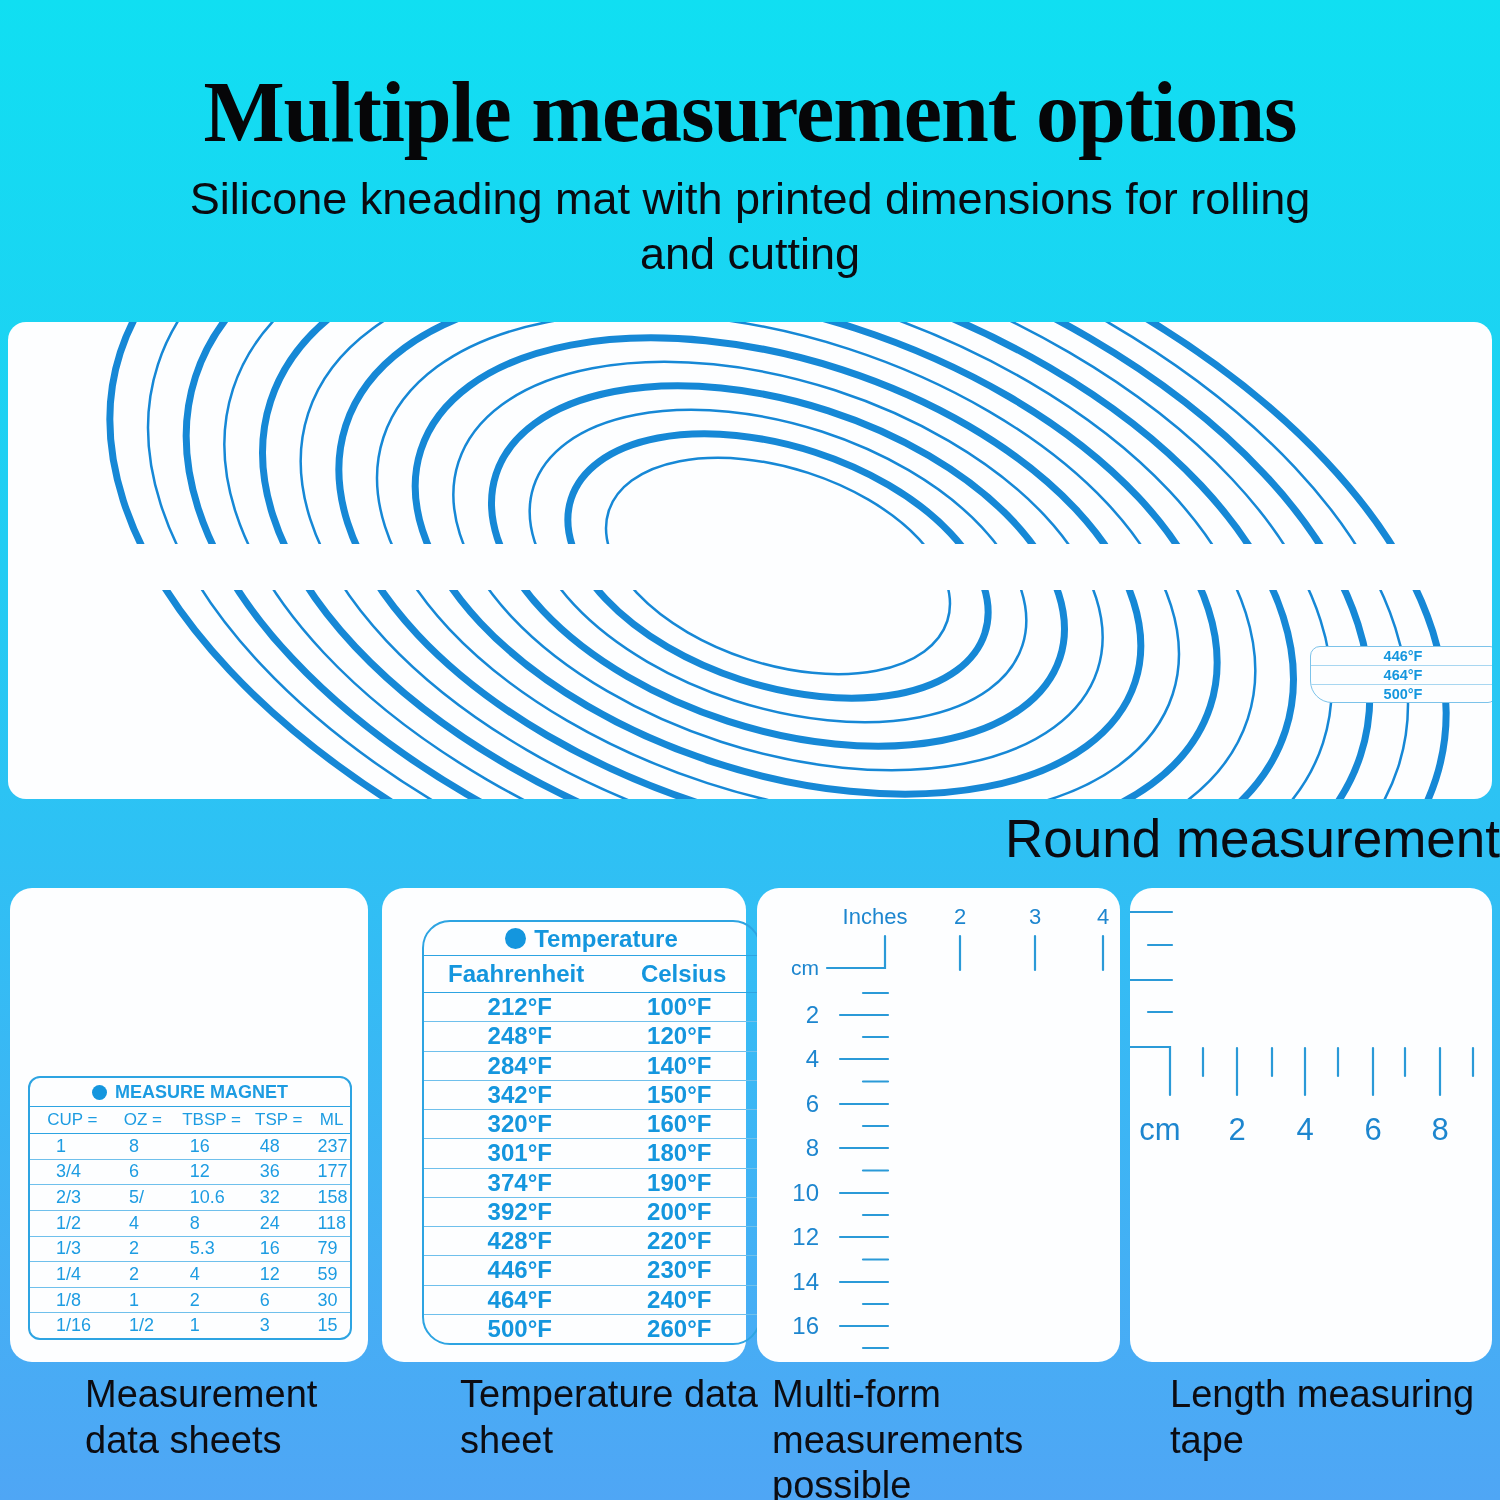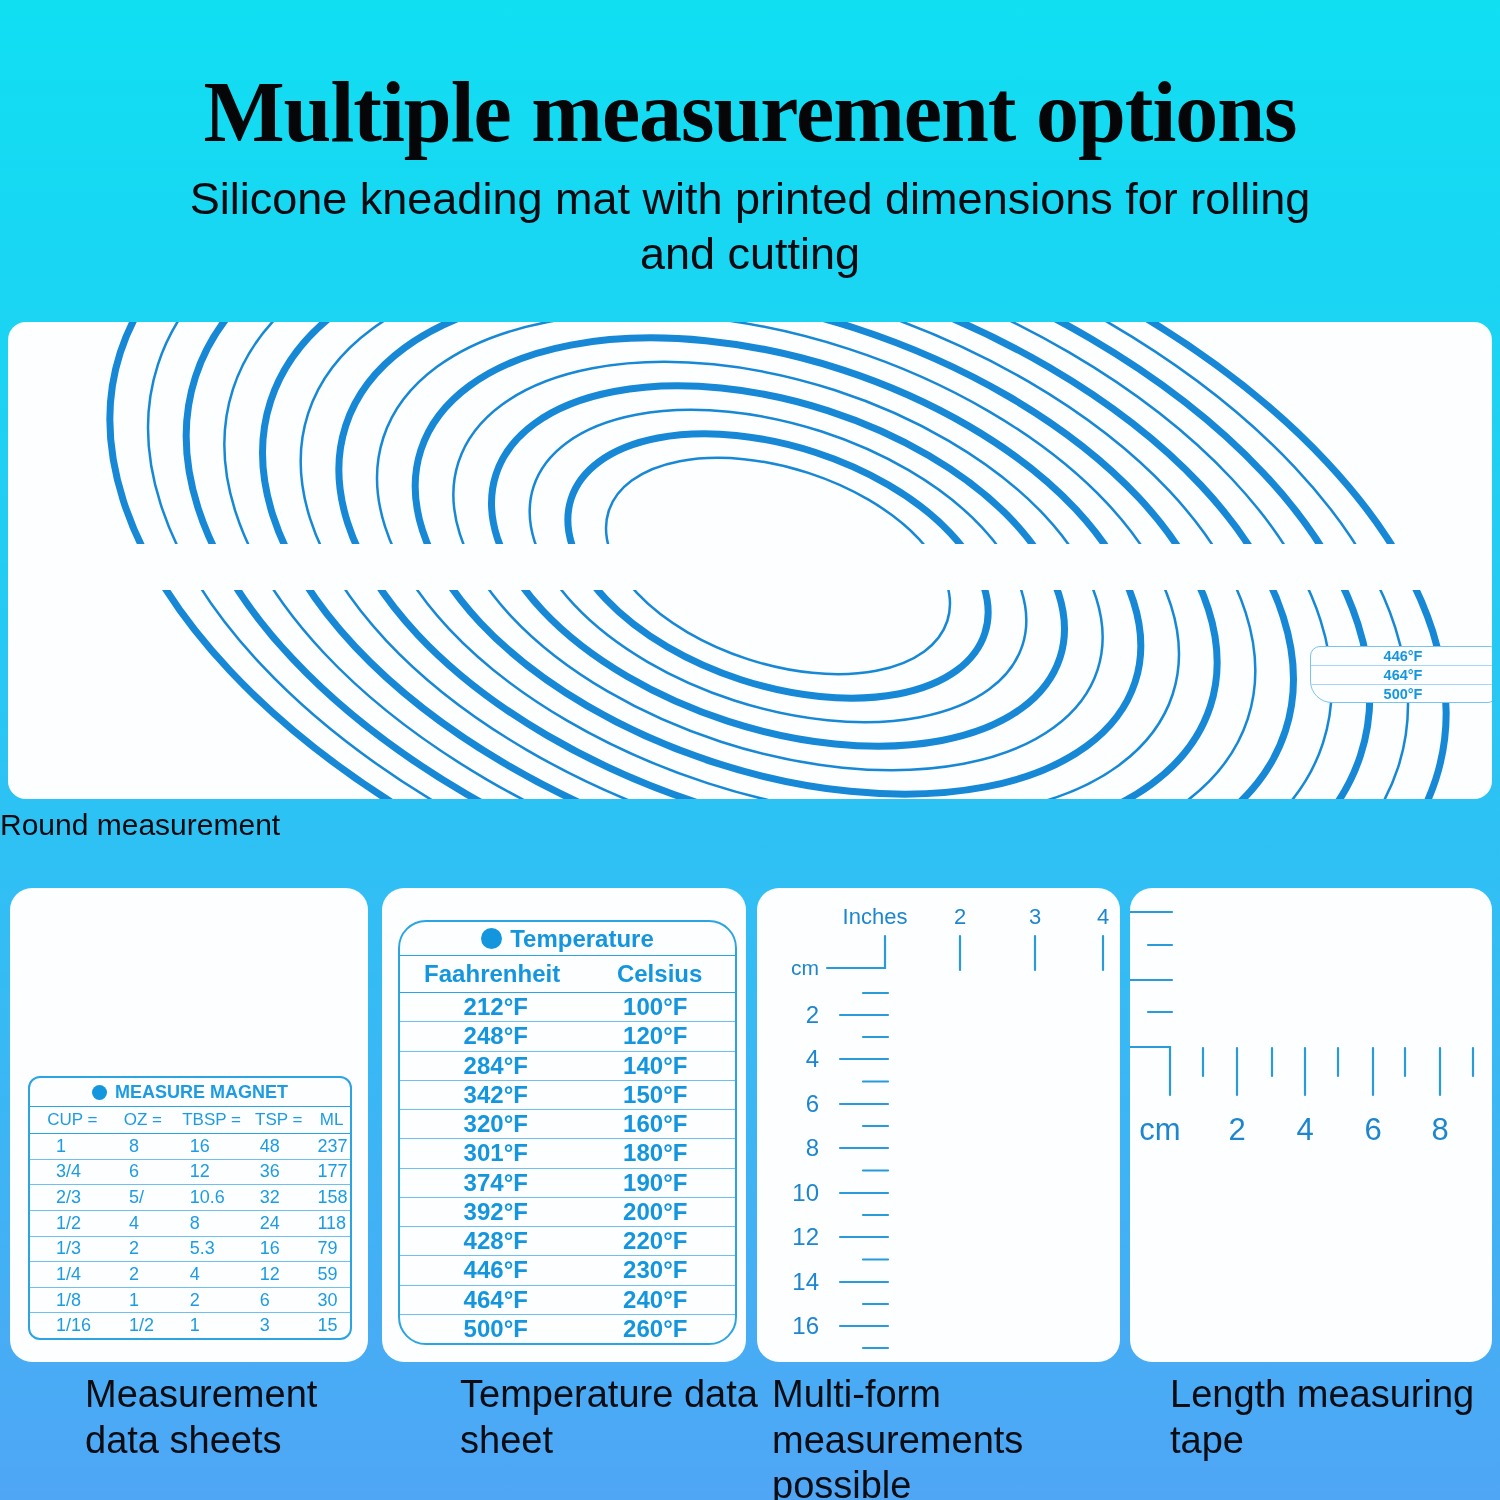--- a/index.html
+++ b/index.html
@@ -11,31 +11,31 @@
   .subtitle{position:absolute;top:172px;left:150px;width:1200px;text-align:center;
     font-size:45px;font-weight:500;line-height:1.22;color:#0a0a10;}
   .mat{position:absolute;left:8px;top:322px;width:1484px;height:477px;background:#fdfeff;
     border-radius:18px;overflow:hidden;}
   .mat svg{position:absolute;left:0;top:0;width:100%;height:100%;}
   .temp-tag{position:absolute;left:1302px;top:324px;width:186px;height:57px;background:#fdfeff;
     border:1.5px solid #7cc3ea;border-radius:10px 6px 8px 22px;box-sizing:border-box;overflow:hidden;}
   .tag-row{height:18px;line-height:18px;text-align:center;font-size:14.5px;font-weight:700;color:#1496de;
     border-bottom:1px solid #a8d7f1;}
   .tag-row:last-child{border-bottom:none;}
-  .section-title{position:absolute;top:808px;left:0;width:100%;text-align:left;
-    font-size:30px;font-weight:500;color:#0a0a10;}
+  .section-title{position:absolute;top:808px;left:0;width:100%;text-align:right;
+    font-size:53px;font-weight:500;color:#0a0a10;}
   .card{position:absolute;top:888px;height:474px;background:#fdfeff;border-radius:22px;}
   .card1{left:10px;width:358px;}
   .card2{left:382px;width:364px;}
   .card3{left:757px;width:363px;}
   .card4{left:1130px;width:362px;}
   .dtable{position:absolute;box-sizing:border-box;border:2px solid #2da4e2;display:flex;flex-direction:column;
     color:#1d9ce2;}
   .mtable{left:18px;top:150px;width:324px;height:264px;border-radius:12px;font-size:18px;margin-top:38px;}
-  .ttable{left:16px;top:32px;width:339px;height:425px;border-radius:28px;font-size:24px;font-weight:700;color:#1496de;}
+  .ttable{left:40px;top:32px;width:339px;height:425px;border-radius:28px;font-size:24px;font-weight:700;color:#1496de;}
   .ttitle{display:flex;align-items:center;justify-content:center;gap:8px;border-bottom:1.5px solid #2da4e2;}
   .mtable .ttitle{height:28px;font-size:18px;font-weight:600;}
   .ttable .ttitle{height:33px;font-size:24px;}
   .dot{display:inline-block;border-radius:50%;background:#1496de;}
   .mtable .dot{width:15px;height:15px;}
   .ttable .dot{width:21px;height:21px;}
   .thead{display:grid;border-bottom:1.5px solid #2da4e2;align-items:center;}
   .mtable .thead{height:26px;grid-template-columns:24% 20% 23% 19% 14%;font-size:17px;}
   .mtable .thead div{padding-left:8px;text-align:center;}
   .ttable .thead{height:36px;grid-template-columns:55% 45%;}

